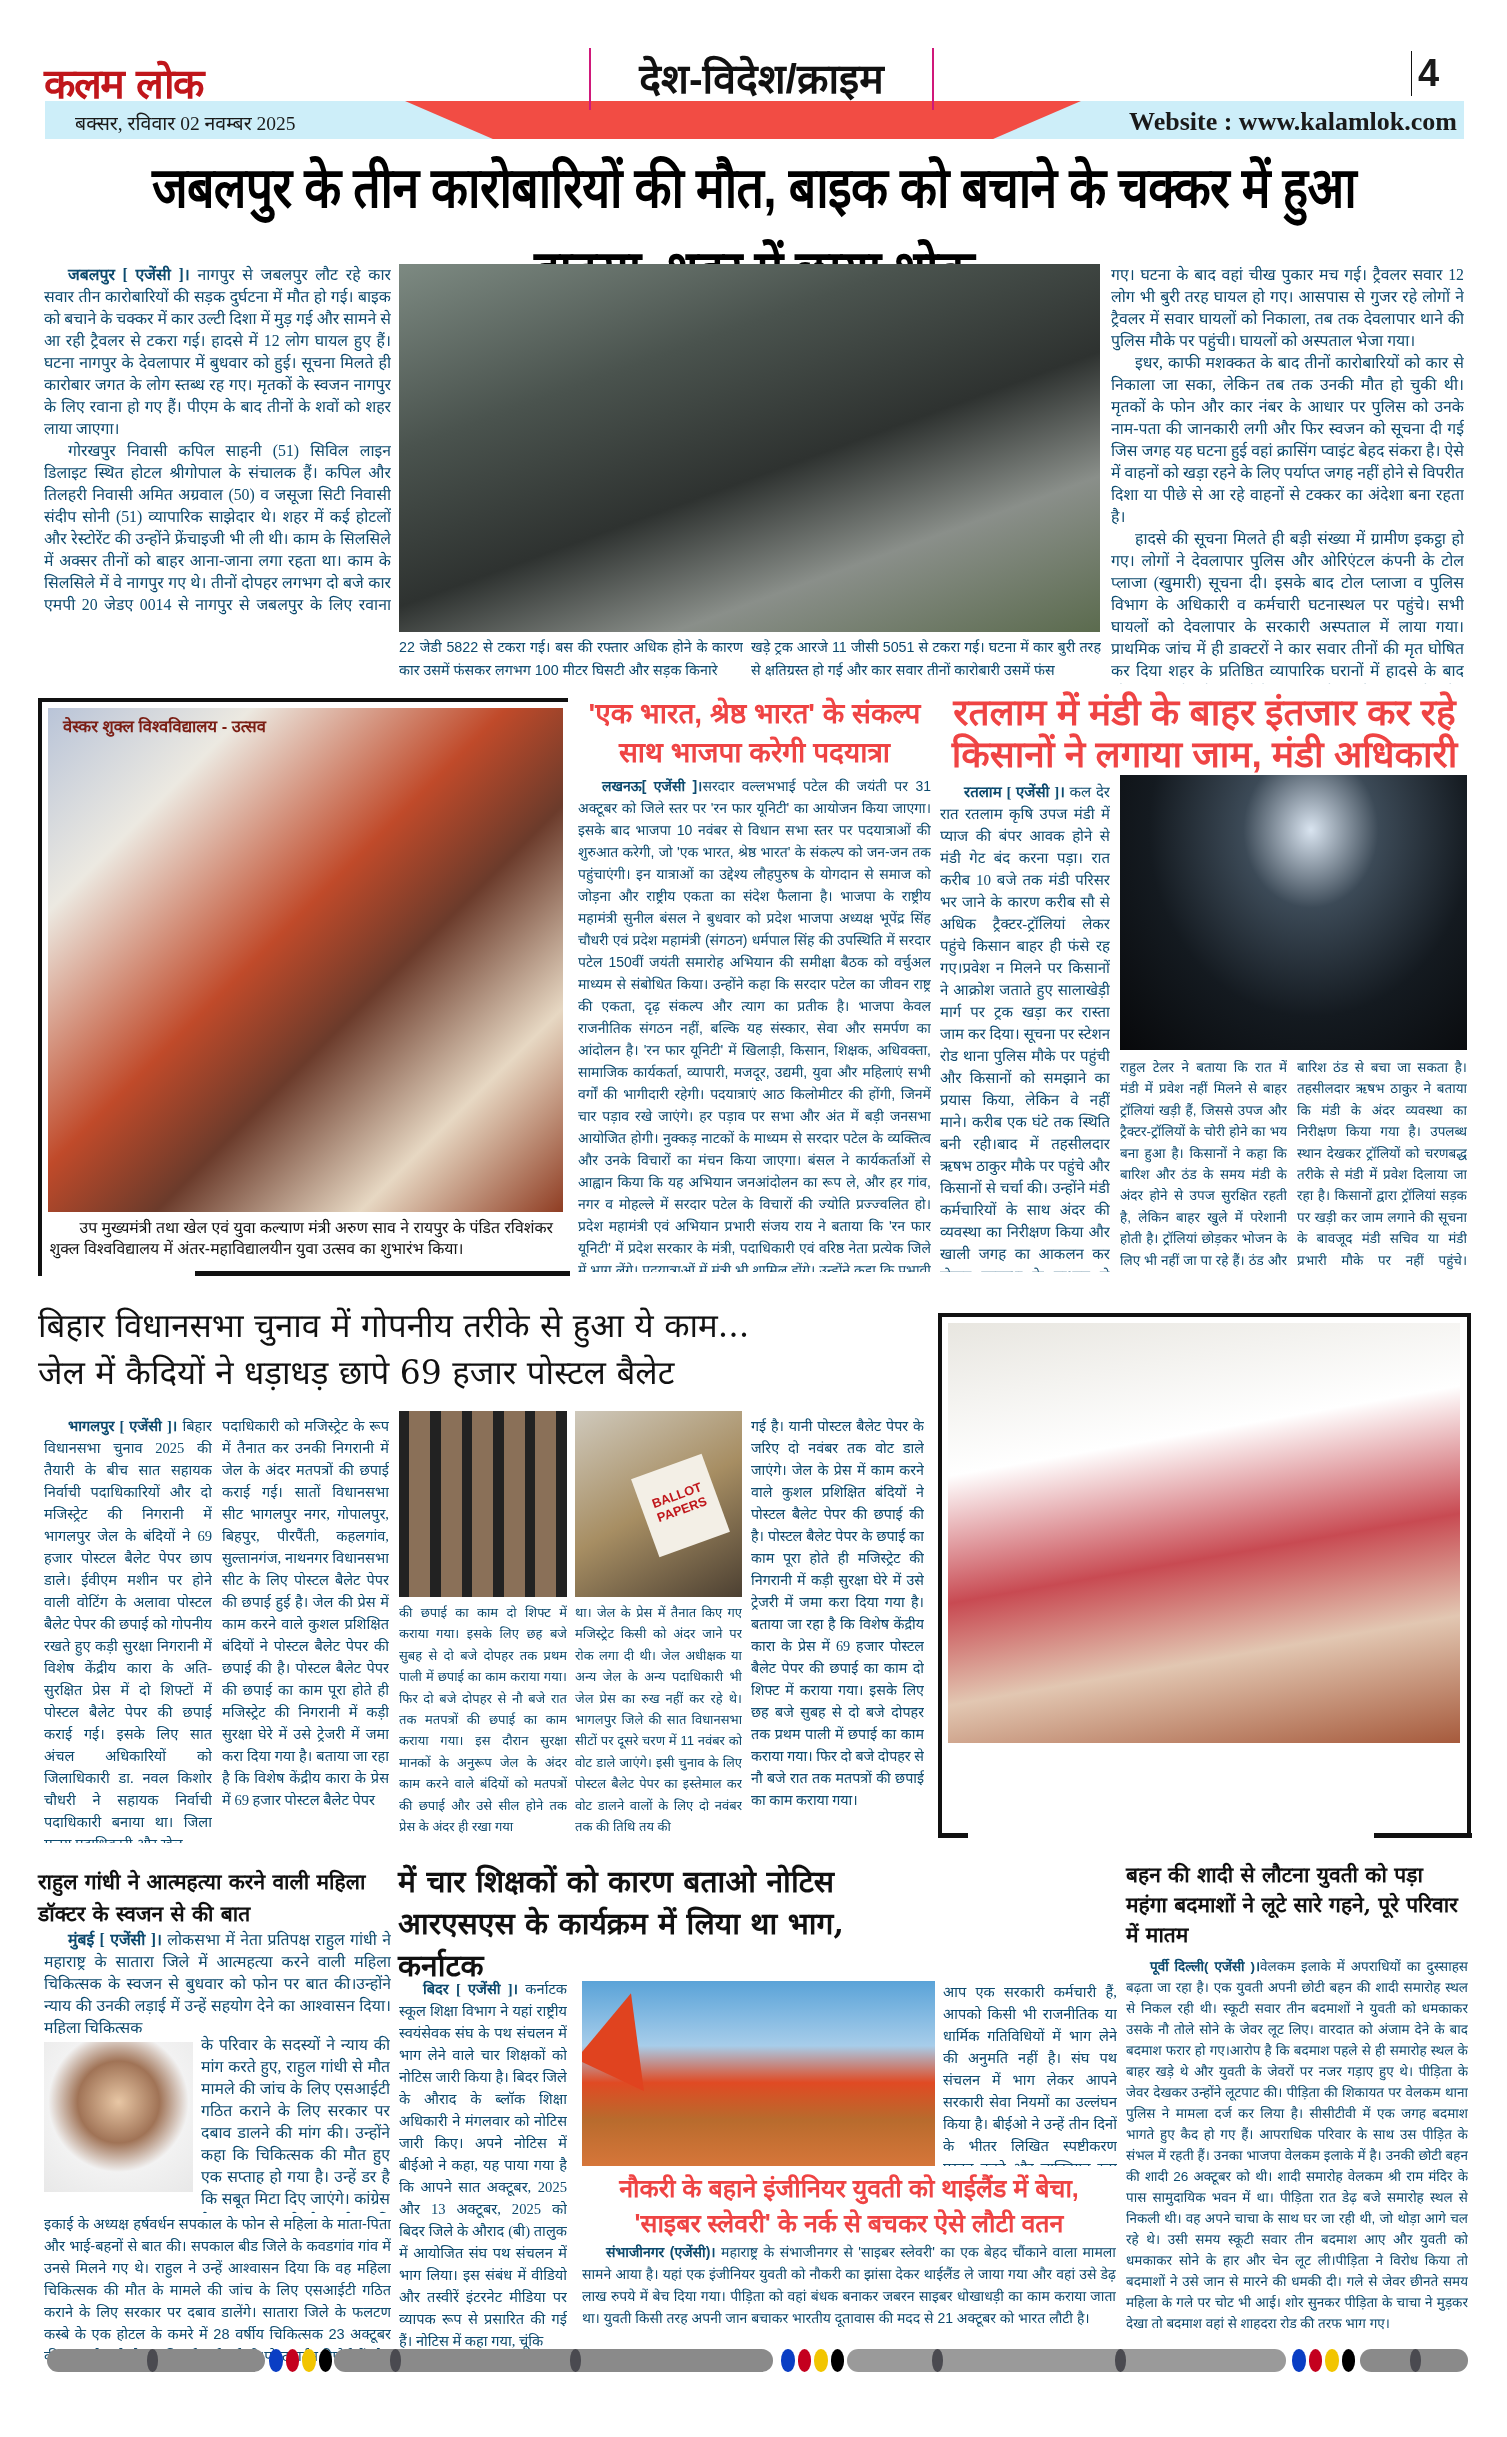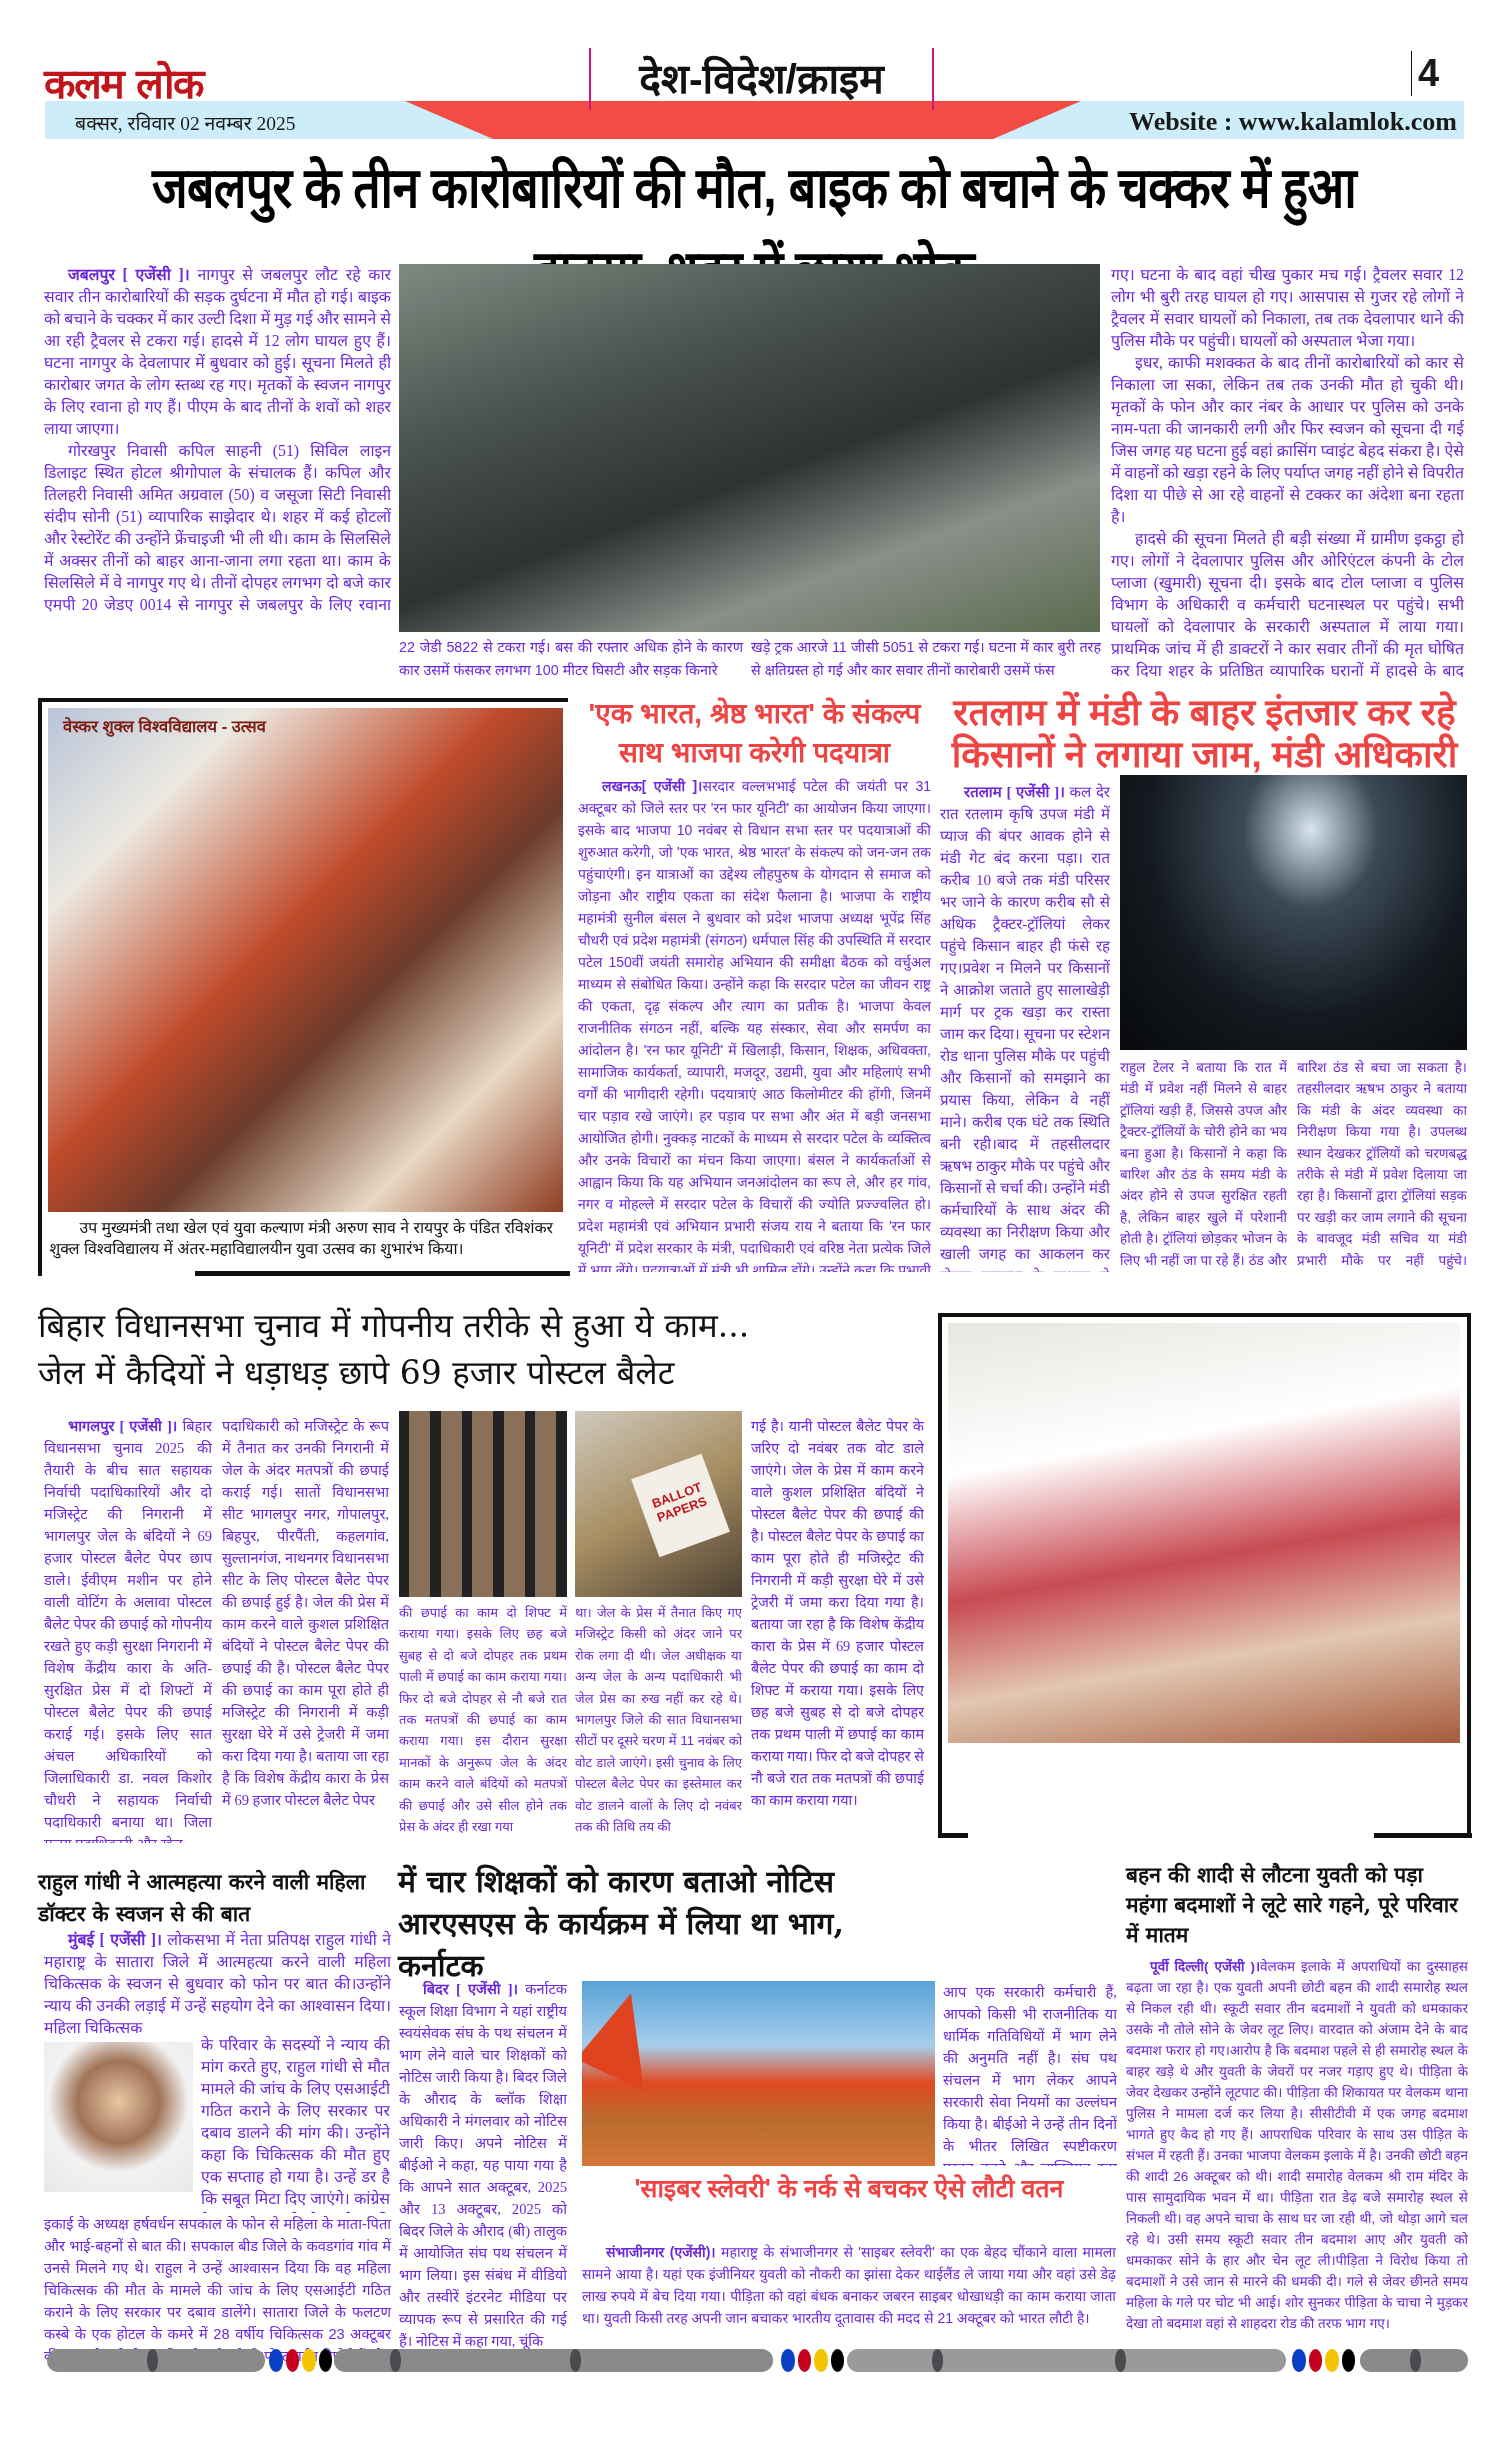--- a/index.html
+++ b/index.html
@@ -9,21 +9,21 @@
   .masthead-logo { left: 44px; top: 54px; font-size: 41px; font-weight: bold; color: #c0161b; font-family: "DejaVu Serif", serif; letter-spacing: -1.5px; }
   .section-title { left: 589px; top: 48px; width: 345px; height: 62px; border-left: 2.3px solid #d0187a; border-right: 2.3px solid #d0187a; font-size: 41px; font-weight: bold; text-align: center; line-height: 62px; color: #111; font-family: "Liberation Sans", sans-serif; }
   .page-num { left: 1411px; top: 51px; height: 45px; border-left: 1.5px solid #111; padding-left: 6px; font-size: 38px; font-weight: bold; line-height: 45px; font-family: "Liberation Sans", sans-serif; }
   .dateband { left: 45px; top: 101px; width: 1419px; height: 38px; background: #cdeef9; }
   .dateband-red { left: 405px; top: 101px; width: 676px; height: 38px; background: #f24c44; clip-path: polygon(0 0, 100% 0, 87% 100%, 13% 100%); }
   .date-text { left: 75px; top: 109px; font-size: 19.5px; font-family: "Liberation Serif", serif; }
   .website { right: 50px; top: 107px; font-size: 26px; font-family: "Liberation Serif", serif; font-weight: bold; }
 
   .headline-xl { left: 41px; top: 146px; width: 1426px; text-align: center; font-size: 56px; font-weight: bold; font-family: "Liberation Sans", sans-serif; letter-spacing: -0.8px; line-height: 83px; color: #000; transform: scaleX(0.86); transform-origin: center; }
 
-  .body-text { font-family: "Liberation Serif", serif; font-size: 15.8px; line-height: 22px; text-align: justify; color: #6d28d9; }
+  .body-text { font-family: "Liberation Serif", serif; font-size: 15.8px; line-height: 22px; text-align: justify; color: #0c4a6e; }
   .body-text .dateline { font-weight: bold; }
   .indent { text-indent: 24px; }
 
   .photo { background: #555; overflow: hidden; }
   .photo-crash { background: linear-gradient(160deg, #7d8a82 0%, #4a534e 30%, #2e3230 55%, #8a8f8a 75%, #5b6b4e 100%); }
   .photo-youth { background: linear-gradient(135deg, #b9c4d8 0%, #ece9e1 20%, #c04a2a 45%, #6b3b2b 60%, #e7d8c3 80%, #8f3d23 100%); }
   .photo-night { background: radial-gradient(ellipse at 55% 20%, #d9e4f0 0%, #3c4a57 25%, #141a20 60%, #08090b 100%); }
   .photo-jail { background: repeating-linear-gradient(90deg, #222 0 10.5px, #8a7058 10.5px 31.5px); }
   .photo-ballot { background: linear-gradient(150deg, #cfc9bc 0%, #a78e63 50%, #4c4032 100%); }
   .photo-cm { background: linear-gradient(170deg, #e8e6e0 0%, #ffffff 30%, #c84a52 55%, #e2c7b2 75%, #a65a3c 100%); }
@@ -126,20 +126,21 @@
 </div>
 <div class="abs body-text" style="left:399px; top:1978px; width:168px; height:383px; overflow:hidden; font-size:14.6px; line-height:22px;">
   <p class="indent"><span class="dateline">बिदर [ एजेंसी ]।</span> <span>कर्नाटक स्कूल शिक्षा विभाग ने यहां राष्ट्रीय स्वयंसेवक संघ के पथ संचलन में भाग लेने वाले चार शिक्षकों को नोटिस जारी किया है। बिदर जिले के औराद के ब्लॉक शिक्षा अधिकारी ने मंगलवार को नोटिस जारी किए। अपने नोटिस में बीईओ ने कहा, यह पाया गया है कि आपने सात अक्टूबर, 2025 और 13 अक्टूबर, 2025 को बिदर जिले के औराद (बी) तालुक में आयोजित संघ पथ संचलन में भाग लिया। इस संबंध में वीडियो और तस्वीरें इंटरनेट मीडिया पर व्यापक रूप से प्रसारित की गई हैं। नोटिस में कहा गया, चूंकि</span></p>
 </div>
 <div class="abs photo photo-rss" style="left:582px; top:1981px; width:353px; height:185px;">
   <div style="position:absolute; left:7.5px; top:15px; width:0; height:0; border-left:22.5px solid transparent; border-right:53px solid transparent; border-bottom:83px solid #e0431f; transform:rotate(25deg);"></div>
 </div>
 <div class="abs body-text" style="left:943px; top:1981px; width:174px; height:185px; overflow:hidden; font-size:14.6px; line-height:22px;">आप एक सरकारी कर्मचारी हैं, आपको किसी भी राजनीतिक या धार्मिक गतिविधियों में भाग लेने की अनुमति नहीं है। संघ पथ संचलन में भाग लेकर आपने सरकारी सेवा नियमों का उल्लंघन किया है। बीईओ ने उन्हें तीन दिनों के भीतर लिखित स्पष्टीकरण प्रस्तुत करने और व्यक्तिगत रूप से इस कार्यालय में उपस्थित होने के लिए कहा।</div>
 
 <div class="abs head-sans" style="left:582px; top:2171px; width:534px; font-size:25px; line-height:35px;">
+  <div>नौकरी के बहाने इंजीनियर युवती को थाईलैंड में बेचा,</div>
   <div>'साइबर स्लेवरी' के नर्क से बचकर ऐसे लौटी वतन</div>
 </div>
 <div class="abs body-text" style="left:582px; top:2241px; width:534px; height:120px; overflow:hidden; font-family:'Liberation Sans',sans-serif; font-size:14px; line-height:22px;">
   <p class="indent"><span class="dateline">संभाजीनगर (एजेंसी)।</span> <span>महाराष्ट्र के संभाजीनगर से 'साइबर स्लेवरी' का एक बेहद चौंकाने वाला मामला सामने आया है। यहां एक इंजीनियर युवती को नौकरी का झांसा देकर थाईलैंड ले जाया गया और वहां उसे डेढ़ लाख रुपये में बेच दिया गया। पीड़िता को वहां बंधक बनाकर जबरन साइबर धोखाधड़ी का काम कराया जाता था। युवती किसी तरह अपनी जान बचाकर भारतीय दूतावास की मदद से 21 अक्टूबर को भारत लौटी है।</span></p>
 </div>
 
 <div class="abs head-serif" style="left:1126px; top:1860px; width:342px; font-size:21px; line-height:30px;">बहन की शादी से लौटना युवती को पड़ा महंगा बदमाशों ने लूटे सारे गहने, पूरे परिवार में मातम</div>
 <div class="abs body-text" style="left:1126px; top:1956px; width:342px; height:405px; overflow:hidden; font-family:'Liberation Sans',sans-serif; font-size:13.5px; line-height:21px;">
   <p class="indent"><span class="dateline">पूर्वी दिल्ली( एजेंसी )।</span><span>वेलकम इलाके में अपराधियों का दुस्साहस बढ़ता जा रहा है। एक युवती अपनी छोटी बहन की शादी समारोह स्थल से निकल रही थी। स्कूटी सवार तीन बदमाशों ने युवती को धमकाकर उसके नौ तोले सोने के जेवर लूट लिए। वारदात को अंजाम देने के बाद बदमाश फरार हो गए।आरोप है कि बदमाश पहले से ही समारोह स्थल के बाहर खड़े थे और युवती के जेवरों पर नजर गड़ाए हुए थे। पीड़िता के जेवर देखकर उन्होंने लूटपाट की। पीड़िता की शिकायत पर वेलकम थाना पुलिस ने मामला दर्ज कर लिया है। सीसीटीवी में एक जगह बदमाश भागते हुए कैद हो गए हैं। आपराधिक परिवार के साथ उस पीड़ित के संभल में रहती हैं। उनका भाजपा वेलकम इलाके में है। उनकी छोटी बहन की शादी 26 अक्टूबर को थी। शादी समारोह वेलकम श्री राम मंदिर के पास सामुदायिक भवन में था। पीड़िता रात डेढ़ बजे समारोह स्थल से निकली थी। वह अपने चाचा के साथ घर जा रही थी, जो थोड़ा आगे चल रहे थे। उसी समय स्कूटी सवार तीन बदमाश आए और युवती को धमकाकर सोने के हार और चेन लूट ली।पीड़िता ने विरोध किया तो बदमाशों ने उसे जान से मारने की धमकी दी। गले से जेवर छीनते समय महिला के गले पर चोट भी आई। शोर सुनकर पीड़िता के चाचा ने मुड़कर देखा तो बदमाश वहां से शाहदरा रोड की तरफ भाग गए।</span></p>
 </div>

